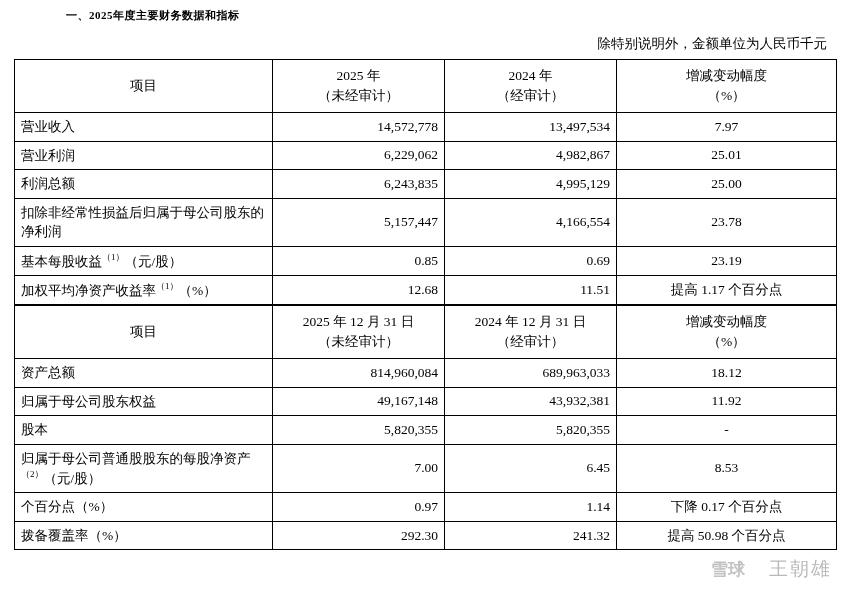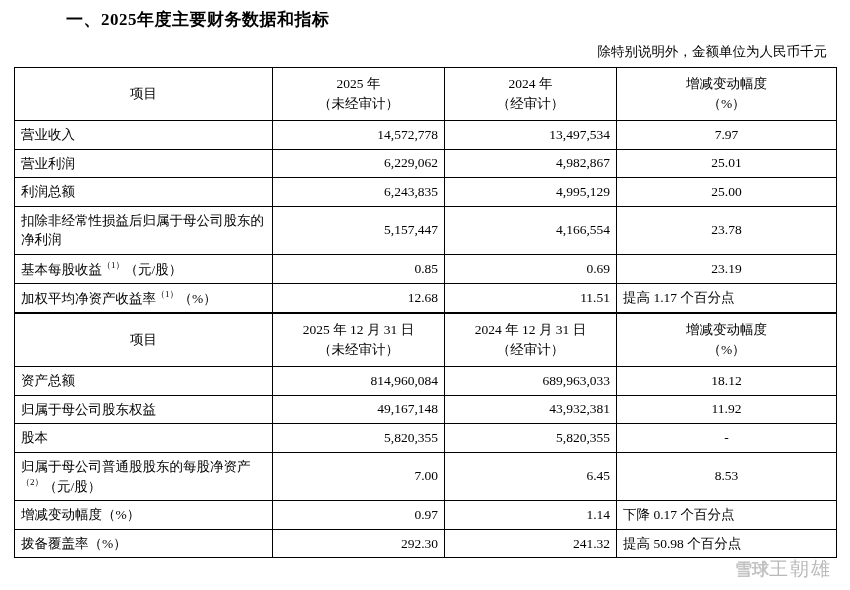--- a/index.html
+++ b/index.html
@@ -16,21 +16,21 @@
     overflow: hidden;
   }
   .page {
     position: relative;
     width: 850px;
     height: 590px;
     box-sizing: border-box;
     padding: 0 14px;
   }
   .doc-title {
-    font-size: 17px;
+    font-size: 11px;
     font-weight: bold;
     margin: 8px 0 0 52px;
     letter-spacing: 0.5px;
   }
   .unit-note {
     text-align: right;
     font-size: 13.5px;
     margin: 12px 9px 6px 0;
   }
   table.fin {
@@ -66,40 +66,40 @@
   }
   .num {
     text-align: right;
     padding-right: 14px;
   }
   .pct {
     text-align: center;
     padding-right: 14px;
   }
   .pct-c {
-    text-align: left;
+    text-align: center;
     margin-top: 20px;
   }
   .tall { height: 44px; }
   .row  { height: 27px; font-family: Liberation Serif, serif; }
   sup {
     font-size: 9px;
     vertical-align: super;
   }
   .watermark {
     position: absolute;
     right: 18px;
     bottom: 16px;
     font-size: 19px;
     color: #b9b9b9;
     font-family: "Liberation Sans", sans-serif;
     letter-spacing: 2px;
     display: flex;
     align-items: center;
-    gap: 0;
+    gap: 24px;
     pointer-events: none;
   }
   .watermark .logo {
     font-weight: bold;
     font-size: 17px;
     color: #c2c2c2;
     letter-spacing: 0;
   }
 </style>
 </head>
@@ -218,21 +218,21 @@
           <td class="num">5,820,355</td>
           <td class="pct">-</td>
         </tr>
         <tr class="tall">
           <td class="label">归属于母公司普通股股东的每股净资产<sup>（2）</sup>（元/股）</td>
           <td class="num">7.00</td>
           <td class="num">6.45</td>
           <td class="pct">8.53</td>
         </tr>
         <tr class="row">
-          <td class="label">增减变动幅度（%）</td>
+          <td class="label">个百分点（%）</td>
           <td class="num">0.97</td>
           <td class="num">1.14</td>
           <td class="pct-c">下降 0.17 个百分点</td>
         </tr>
         <tr class="row">
           <td class="label">拨备覆盖率（%）</td>
           <td class="num">292.30</td>
           <td class="num">241.32</td>
           <td class="pct-c">提高 50.98 个百分点</td>
         </tr>

